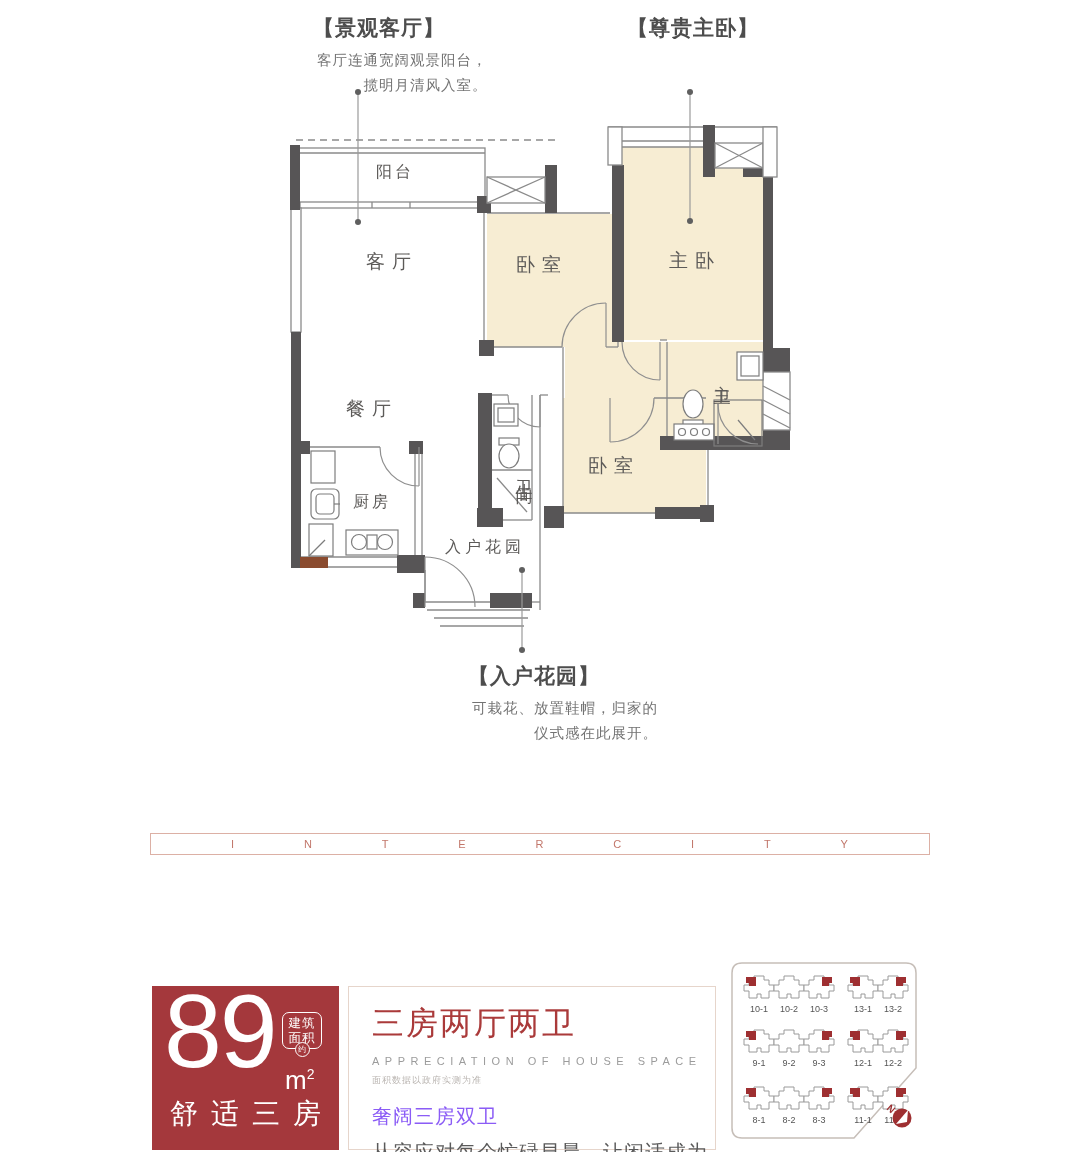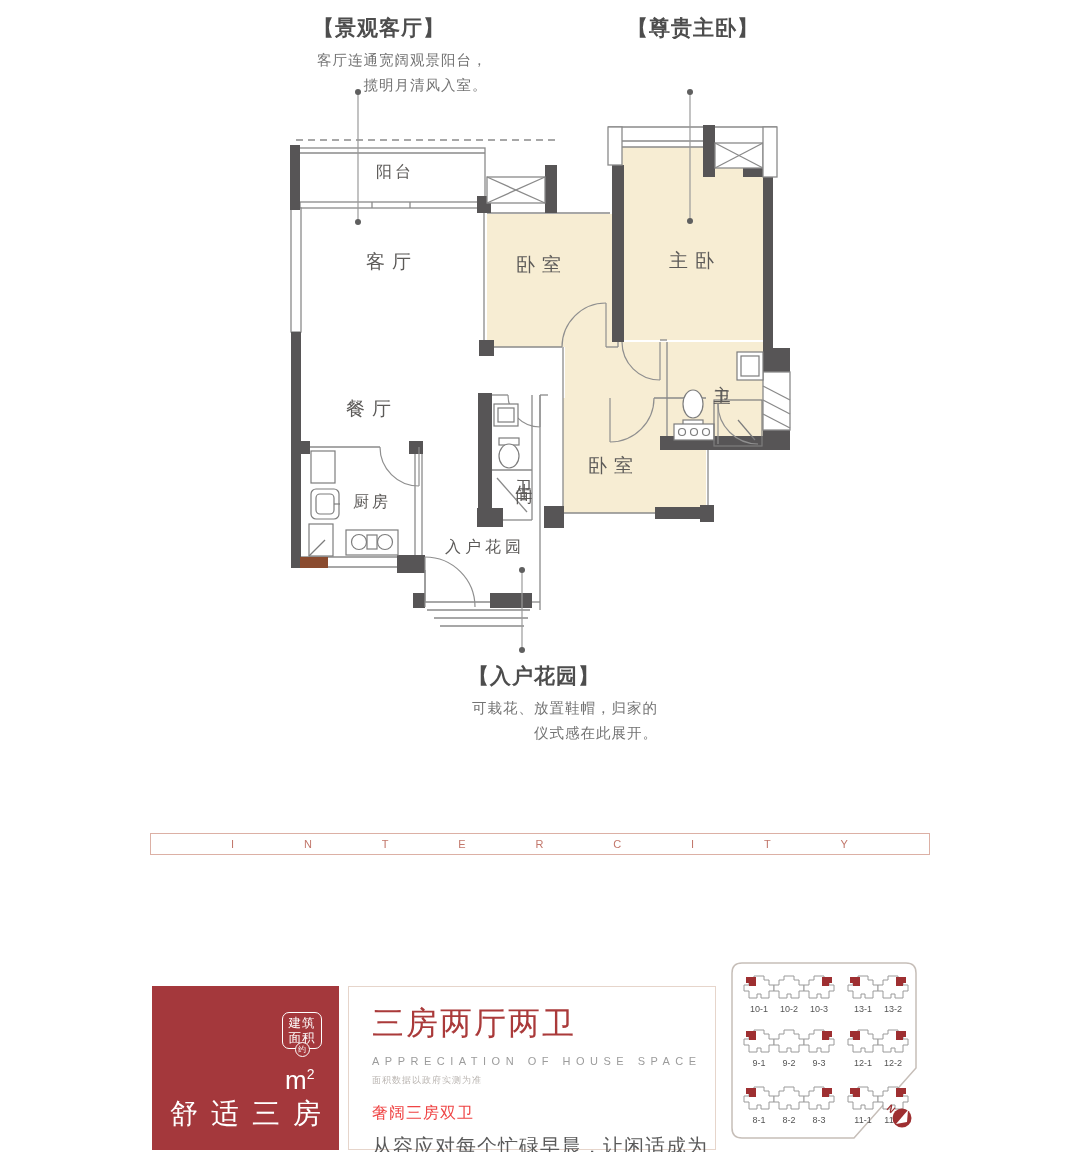--- a/index.html
+++ b/index.html
@@ -64,21 +64,21 @@
     font-size:28px;letter-spacing:13px;text-indent:13px;font-weight:500;
   }
 
   #info-card{
     position:absolute;left:348px;top:986px;width:368px;height:164px;
     border:1px solid #e6d5cb;box-sizing:border-box;padding:15px 0 0 23px;
   }
   #info-title{font-size:32px;font-weight:400;color:#aa3a3a;letter-spacing:2px;}
   #info-subtitle{font-size:11px;color:#9c9c9c;letter-spacing:5.5px;margin-top:9px;}
   #info-note{font-size:9px;color:#b9b4b0;margin-top:7px;letter-spacing:1px;}
-  #info-line1{font-size:16px;color:#ef4444;margin-top:16px;letter-spacing:1px;}
+  #info-line1{font-size:20px;color:#8b5cf6;margin-top:16px;letter-spacing:1px;}
   #info-line2{font-size:20px;color:#5a5a5a;margin-top:9px;letter-spacing:1px;}
 
   #siteplan-svg{position:absolute;left:725px;top:958px;}
 </style>
 </head>
 <body>
 
 <div class="callout" id="callout-living">
   <div class="c-title">【景观客厅】</div>
   <div class="c-body">
@@ -286,20 +286,21 @@
   <span>T</span>
   <span>E</span>
   <span>R</span>
   <span>C</span>
   <span>I</span>
   <span>T</span>
   <span>Y</span>
 </div>
 
 <div id="area-card" style="background:#a4383c;">
+  <div id="area-number">89</div>
   <div id="area-seal">
     <div id="seal-box">
       <div>建筑</div>
       <div>面积</div>
     </div>
     <div id="seal-circle">约</div>
     <div id="area-unit"><span>m</span><sup>2</sup></div>
   </div>
   <div id="area-subtitle">舒适三房</div>
 </div>

